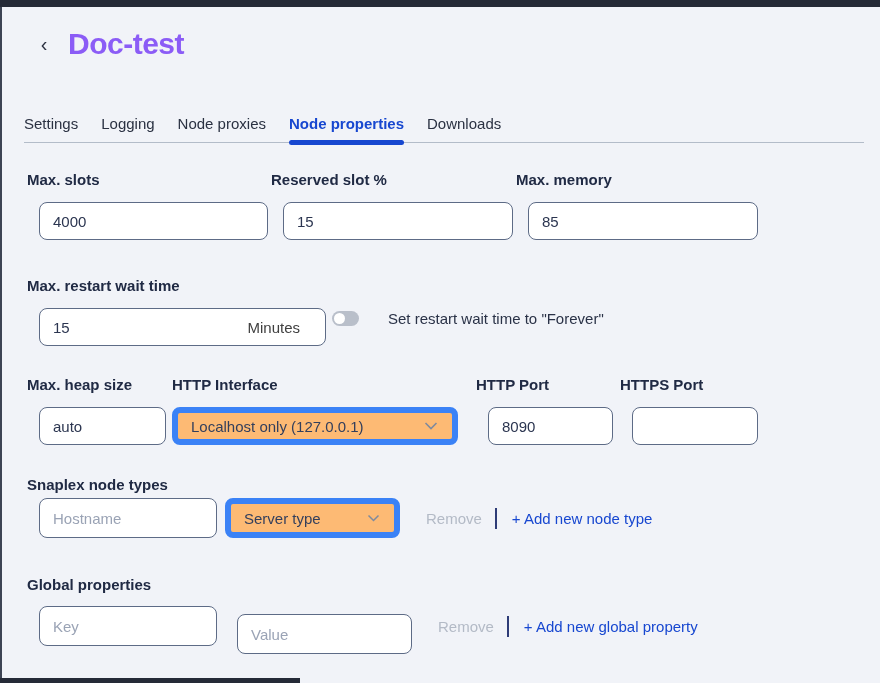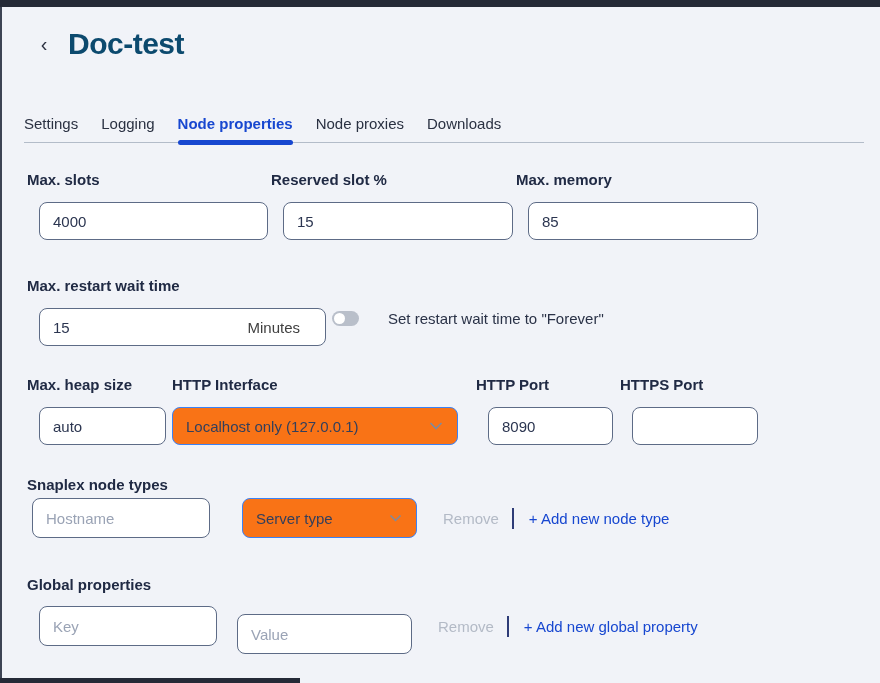--- a/index.html
+++ b/index.html
@@ -28,21 +28,21 @@
   .header {
     position: absolute; left: 32px; top: 27px;
     display: flex; align-items: center;
   }
   .back-btn {
     width: 20px; height: 20px; display: flex; align-items: center; justify-content: center;
     cursor: pointer; color: #2a3040; font-size: 20px; line-height: 20px;
   }
   .page-title {
     margin-left: 14px;
-    font-size: 30px; font-weight: bold; color: #0c4a6e;
+    font-size: 30px; font-weight: bold; color: #8b5cf6;
     letter-spacing: -0.5px;
   }
   
   .tabbar {
     position: absolute; left: 22px; right: 16px; top: 114px;
     border-bottom: 1px solid #b3bcc9;
   }
   .tabs { display: flex; gap: 23px; }
   .tab {
     position: relative;
@@ -70,21 +70,21 @@
     margin-left: 12px;
   }
   .text-input::placeholder { color: #9aa3b5; opacity: 1; }
   .input-suffix {
     position: absolute; right: 14px; top: 50%; transform: translateY(-50%);
     color: #404040; font-size: 15px; pointer-events: none;
   }
   
   .select {
     position: relative; height: 38px;
-    border: 1px solid #3b82f6; border-radius: 8px; background: #f97316;
+    border: 6px solid #3b82f6; border-radius: 8px; background: #fdba74;
     display: flex; align-items: center; padding: 0 34px 0 13px;
     font-size: 15px; color: #333f5c; cursor: pointer; white-space: nowrap;
   }
   .select .chev {
     position: absolute; right: 14px; top: 50%; transform: translateY(-50%);
     display: flex;
   }
   
   .toggle-row {
     position: absolute; left: 330px; top: 310px;
@@ -125,25 +125,25 @@
     <div class="back-btn">
       <span>‹</span>
     </div>
     <div class="page-title">Doc-test</div>
   </div>
 
   <div class="tabbar">
     <div class="tabs">
       <div class="tab">Settings</div>
       <div class="tab">Logging</div>
+      <div class="tab">Node proxies</div>
       <div class="tab active">
         <span>Node properties</span>
         <div class="tab-underline"></div>
       </div>
-      <div class="tab">Node proxies</div>
       <div class="tab">Downloads</div>
     </div>
   </div>
 
   <div class="field w229" style="left:25px; top:171px;">
     <div class="field-label">Max. slots</div>
     <div class="input-wrap">
       <input class="text-input" type="text" value="4000" style="">
     </div>
   </div>
@@ -200,23 +200,23 @@
   <div class="field w126" style="left:618px; top:376px;">
     <div class="field-label">HTTPS Port</div>
     <div class="input-wrap">
       <input class="text-input" type="text" value="" style="">
     </div>
   </div>
 
   <div class="field" style="left:25px; top:476px;">
     <div class="field-label">Snaplex node types</div>
   </div>
-  <div class="repeat-row" style="left:18px; top:498px;">
+  <div class="repeat-row" style="left:25px; top:498px;">
     <input class="text-input w178" type="text" placeholder="Hostname" style="">
-    <div class="select w175" style="margin-left:32px;">
+    <div class="select w175" style="margin-left:8px;">
       <span>Server type</span>
       <span class="chev">
         <svg width="13" height="8" viewBox="0 0 13 8">
             <polyline points="1.5,1.5 6.5,6.5 11.5,1.5" fill="none" stroke="#7f8a9e" stroke-width="1.5"></polyline>
           </svg>
       </span>
     </div>
     <span class="remove-link">Remove</span>
     <span class="vdivider"></span>
     <span class="add-link">+ Add new node type</span>

